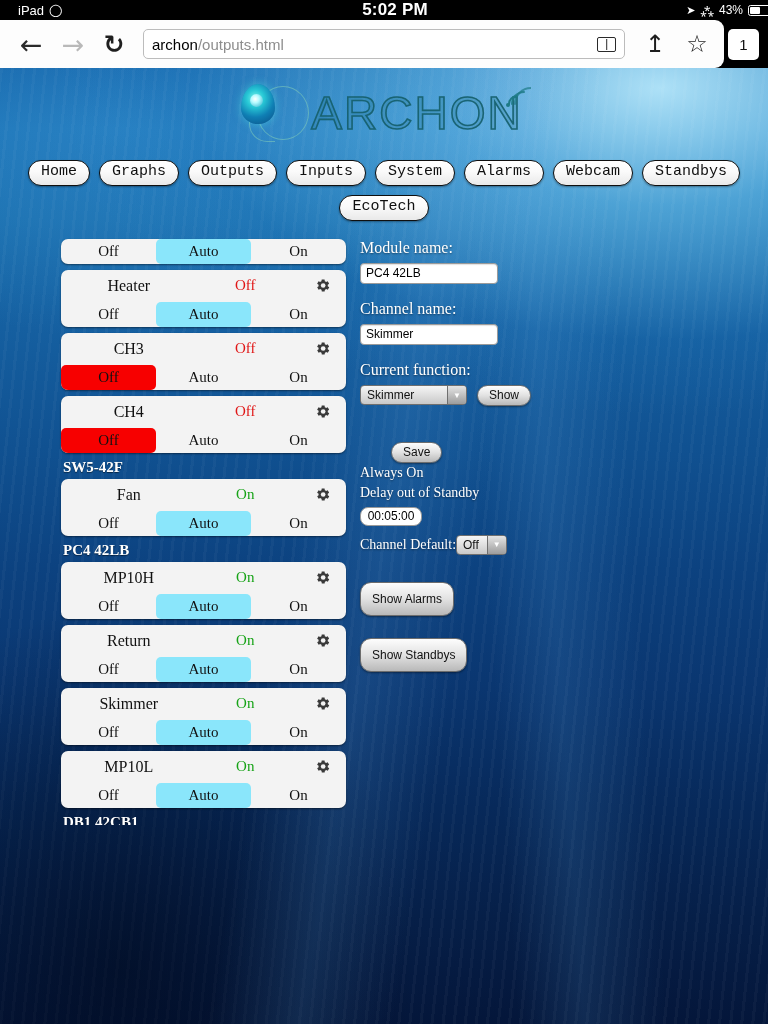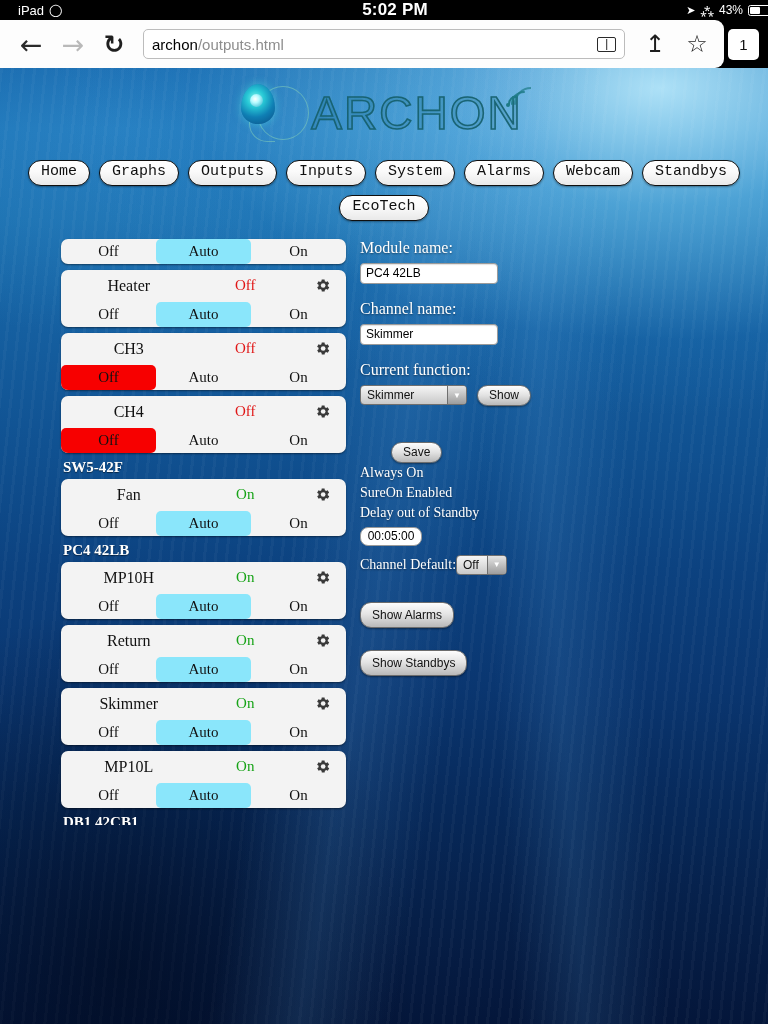--- a/index.html
+++ b/index.html
@@ -289,21 +289,21 @@
     text-shadow: 0 1px 2px rgba(0,0,0,.45);
   }
   .timeinput {
     width: 62px; height: 19px; margin-top: 4px;
     background: #fff; border: 1px solid #9a9a9a; border-radius: 8px;
     font-family: "Liberation Sans", sans-serif; font-size: 12px;
     color: #000; padding: 0 4px; line-height: 17px; text-align: center;
   }
   .defrow { display: flex; align-items: center; gap: 0; margin-top: 9px; }
   .btnstack { margin-top: 27px; }
-  .btnstack .gbtn { height: 26px; }
+  .btnstack .gbtn { height: 34px; }
   .btnstack .gap { height: 22px; }
 </style>
 </head>
 <body>
 
 <div class="statusbar">
   <div class="sb-left">
     <span>iPad</span>
     <span class="wifi-glyph">◯</span>
   </div>
@@ -536,21 +536,20 @@
             <span class="fs-text">Skimmer</span>
             <span class="fs-arrow">▼</span>
           </div>
           <div class="gbtn">Show</div>
         </div>
 
         <div style="height:36px"></div>
         <div class="gbtn savebtn">Save</div>
 
         <div class="infoline">Always On</div>
-        <div class="infoline">SureOn Enabled</div>
         <div class="infoline">Delay out of Standby</div>
         <div class="timeinput">00:05:00</div>
 
         <div class="defrow">
           <span class="infoline">Channel Default:</span>
           <span class="fakeselect">
             <span class="fs-text">Off</span>
             <span class="fs-arrow">▼</span>
           </span>
         </div>

